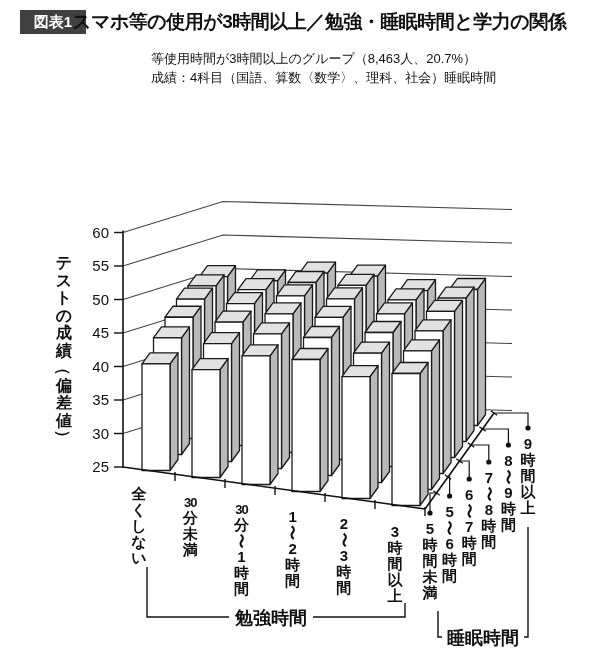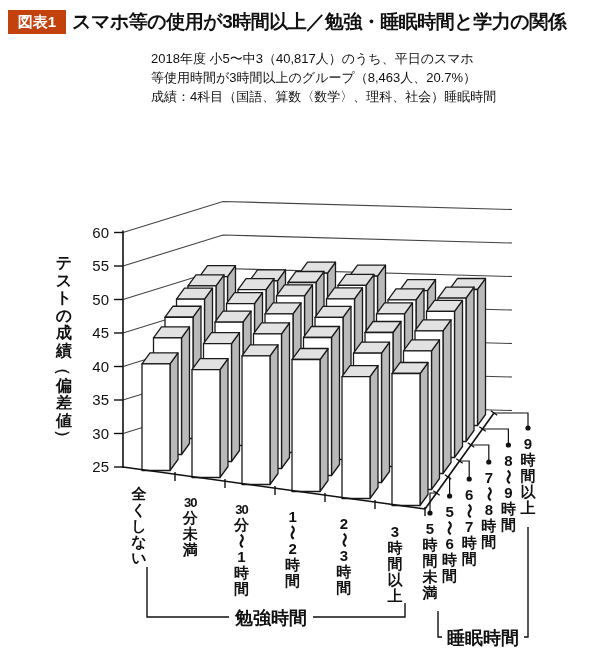--- a/index.html
+++ b/index.html
@@ -1,37 +1,36 @@
 <!DOCTYPE html>
 <html><head>
 <meta charset="utf-8">
 <style>
   html,body{margin:0;padding:0;background:#fff;}
   .page{position:relative;width:600px;height:660px;background:#fff;overflow:hidden;
         font-family:"Liberation Sans","DejaVu Sans",sans-serif;color:#111;}
-  .fig-tag{position:absolute;left:8px;top:10px;width:58px;height:24px;background:#c2410c;color:#fff;
+  .fig-tag{position:absolute;left:20px;top:10px;width:66px;height:24px;background:#404040;color:#fff;
            font-weight:bold;font-size:15px;display:flex;align-items:center;justify-content:center;}
   .fig-title{position:absolute;left:72px;top:9px;font-size:19px;font-weight:bold;letter-spacing:-0.5px;white-space:nowrap;}
   .subtitle{position:absolute;left:151px;top:49px;font-size:13px;line-height:19px;}
   .legend{position:absolute;left:447px;top:130px;font-size:15px;font-weight:bold;}
   .legend-row{display:flex;align-items:center;height:22px;}
   .swatch{display:inline-block;width:16px;height:16px;border:2px solid #111;margin-right:8px;box-sizing:border-box;}
   svg{position:absolute;left:0;top:0;}
   svg text{font-family:"Liberation Sans","DejaVu Sans",sans-serif;fill:#111;}
 </style>
 </head>
 <body>
 
 <div class="page">
 
   <div class="fig-tag">図表1</div>
   <div class="fig-title">スマホ等の使用が3時間以上／勉強・睡眠時間と学力の関係</div>
 
   <div class="subtitle">
-    <div>2018年度 小5〜中3（40,817人）のうち、平日のスマホ</div>
     <div>等使用時間が3時間以上のグループ（8,463人、20.7%）</div>
     <div>成績：4科目（国語、算数〈数学〉、理科、社会）睡眠時間</div>
   </div>
 
 
   <svg id="chart" width="600" height="660" viewBox="0 0 600 660">
       <g>
         <path d="M123,232.5 L223,201.5 L512,209.5" fill="none" stroke="#444444" stroke-width="1.1"></path>
         <path d="M123,266 L223,235 L512,243" fill="none" stroke="#444444" stroke-width="1.1"></path>
         <path d="M123,299.5 L223,268.5 L512,276.5" fill="none" stroke="#444444" stroke-width="1.1"></path>

